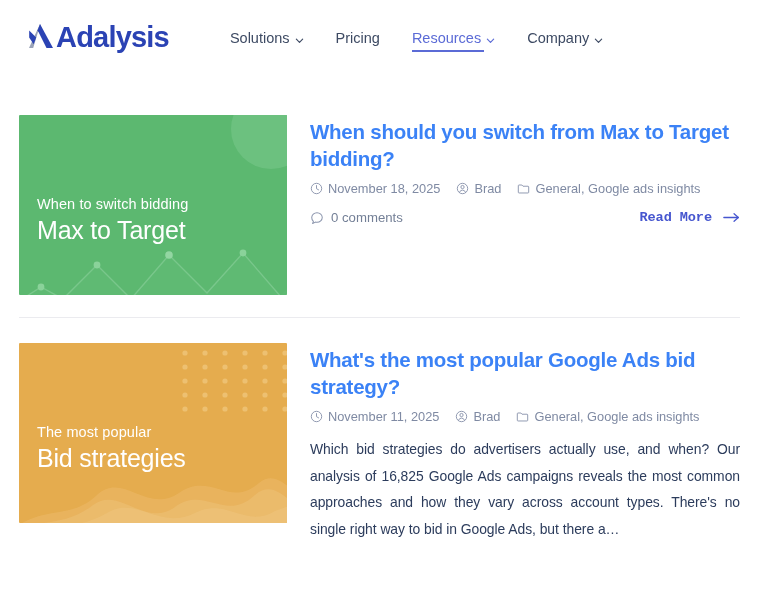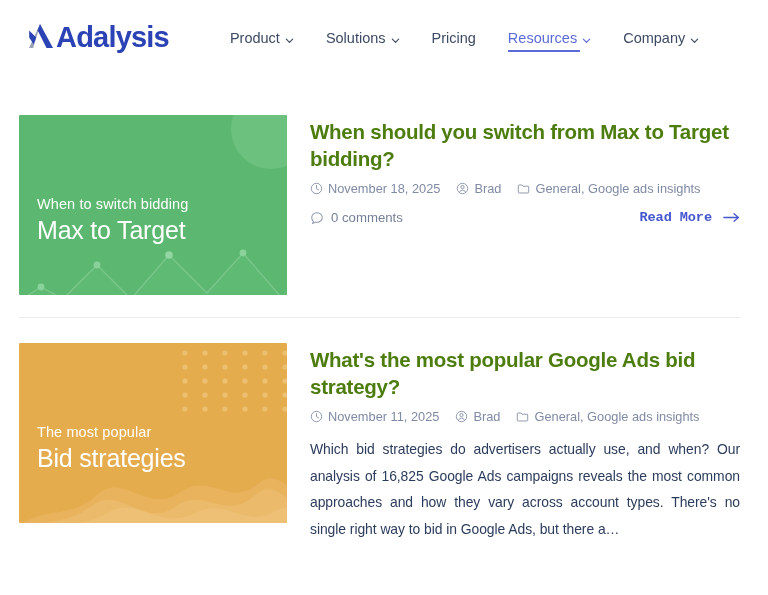--- a/index.html
+++ b/index.html
@@ -118,21 +118,21 @@
     font-weight: 400;
     line-height: 1.15;
     letter-spacing: -0.2px;
   }
 
   
   .post-body { flex: 1 1 auto; min-width: 0; padding-top: 3px; }
   .post-title {
     font-size: 20.5px;
     font-weight: 700;
-    color: #4d7c0f;
+    color: #3b82f6;
     line-height: 1.32;
     letter-spacing: -0.25px;
     margin: 0 0 9px 0;
     cursor: pointer;
   }
   .post-meta {
     display: flex;
     align-items: center;
     gap: 6px;
     font-size: 12.8px;
@@ -191,28 +191,20 @@
         <path d="M3 27 L14 3 L17.5 11 L12 11 L7.2 27 Z" fill="#9aa3b8"></path>
         <path d="M14 3 L27 27 L20.5 27 L11.6 9.2 Z" fill="#2b43b4"></path>
         <path d="M3.2 9.6 L10.2 16.6 L7.6 23.2 L3.2 16.6 Z" fill="#2b43b4"></path>
       </svg>
     </span>
     <span class="logo-word">Adalysis</span>
   </div>
 
   <nav class="main-nav">
 
-    <div class="nav-item">
-      <span class="nav-label">Product</span>
-      <span class="chev">
-        <svg viewBox="0 0 10 10" width="9" height="9" fill="none" stroke="currentColor" stroke-width="1.3" stroke-linecap="round" stroke-linejoin="round">
-            <path d="M1.5 3.5 L5 7 L8.5 3.5"></path>
-          </svg>
-      </span>
-    </div>
 
     <div class="nav-item">
       <span class="nav-label">Solutions</span>
       <span class="chev">
         <svg viewBox="0 0 10 10" width="9" height="9" fill="none" stroke="currentColor" stroke-width="1.3" stroke-linecap="round" stroke-linejoin="round">
             <path d="M1.5 3.5 L5 7 L8.5 3.5"></path>
           </svg>
       </span>
     </div>
 

